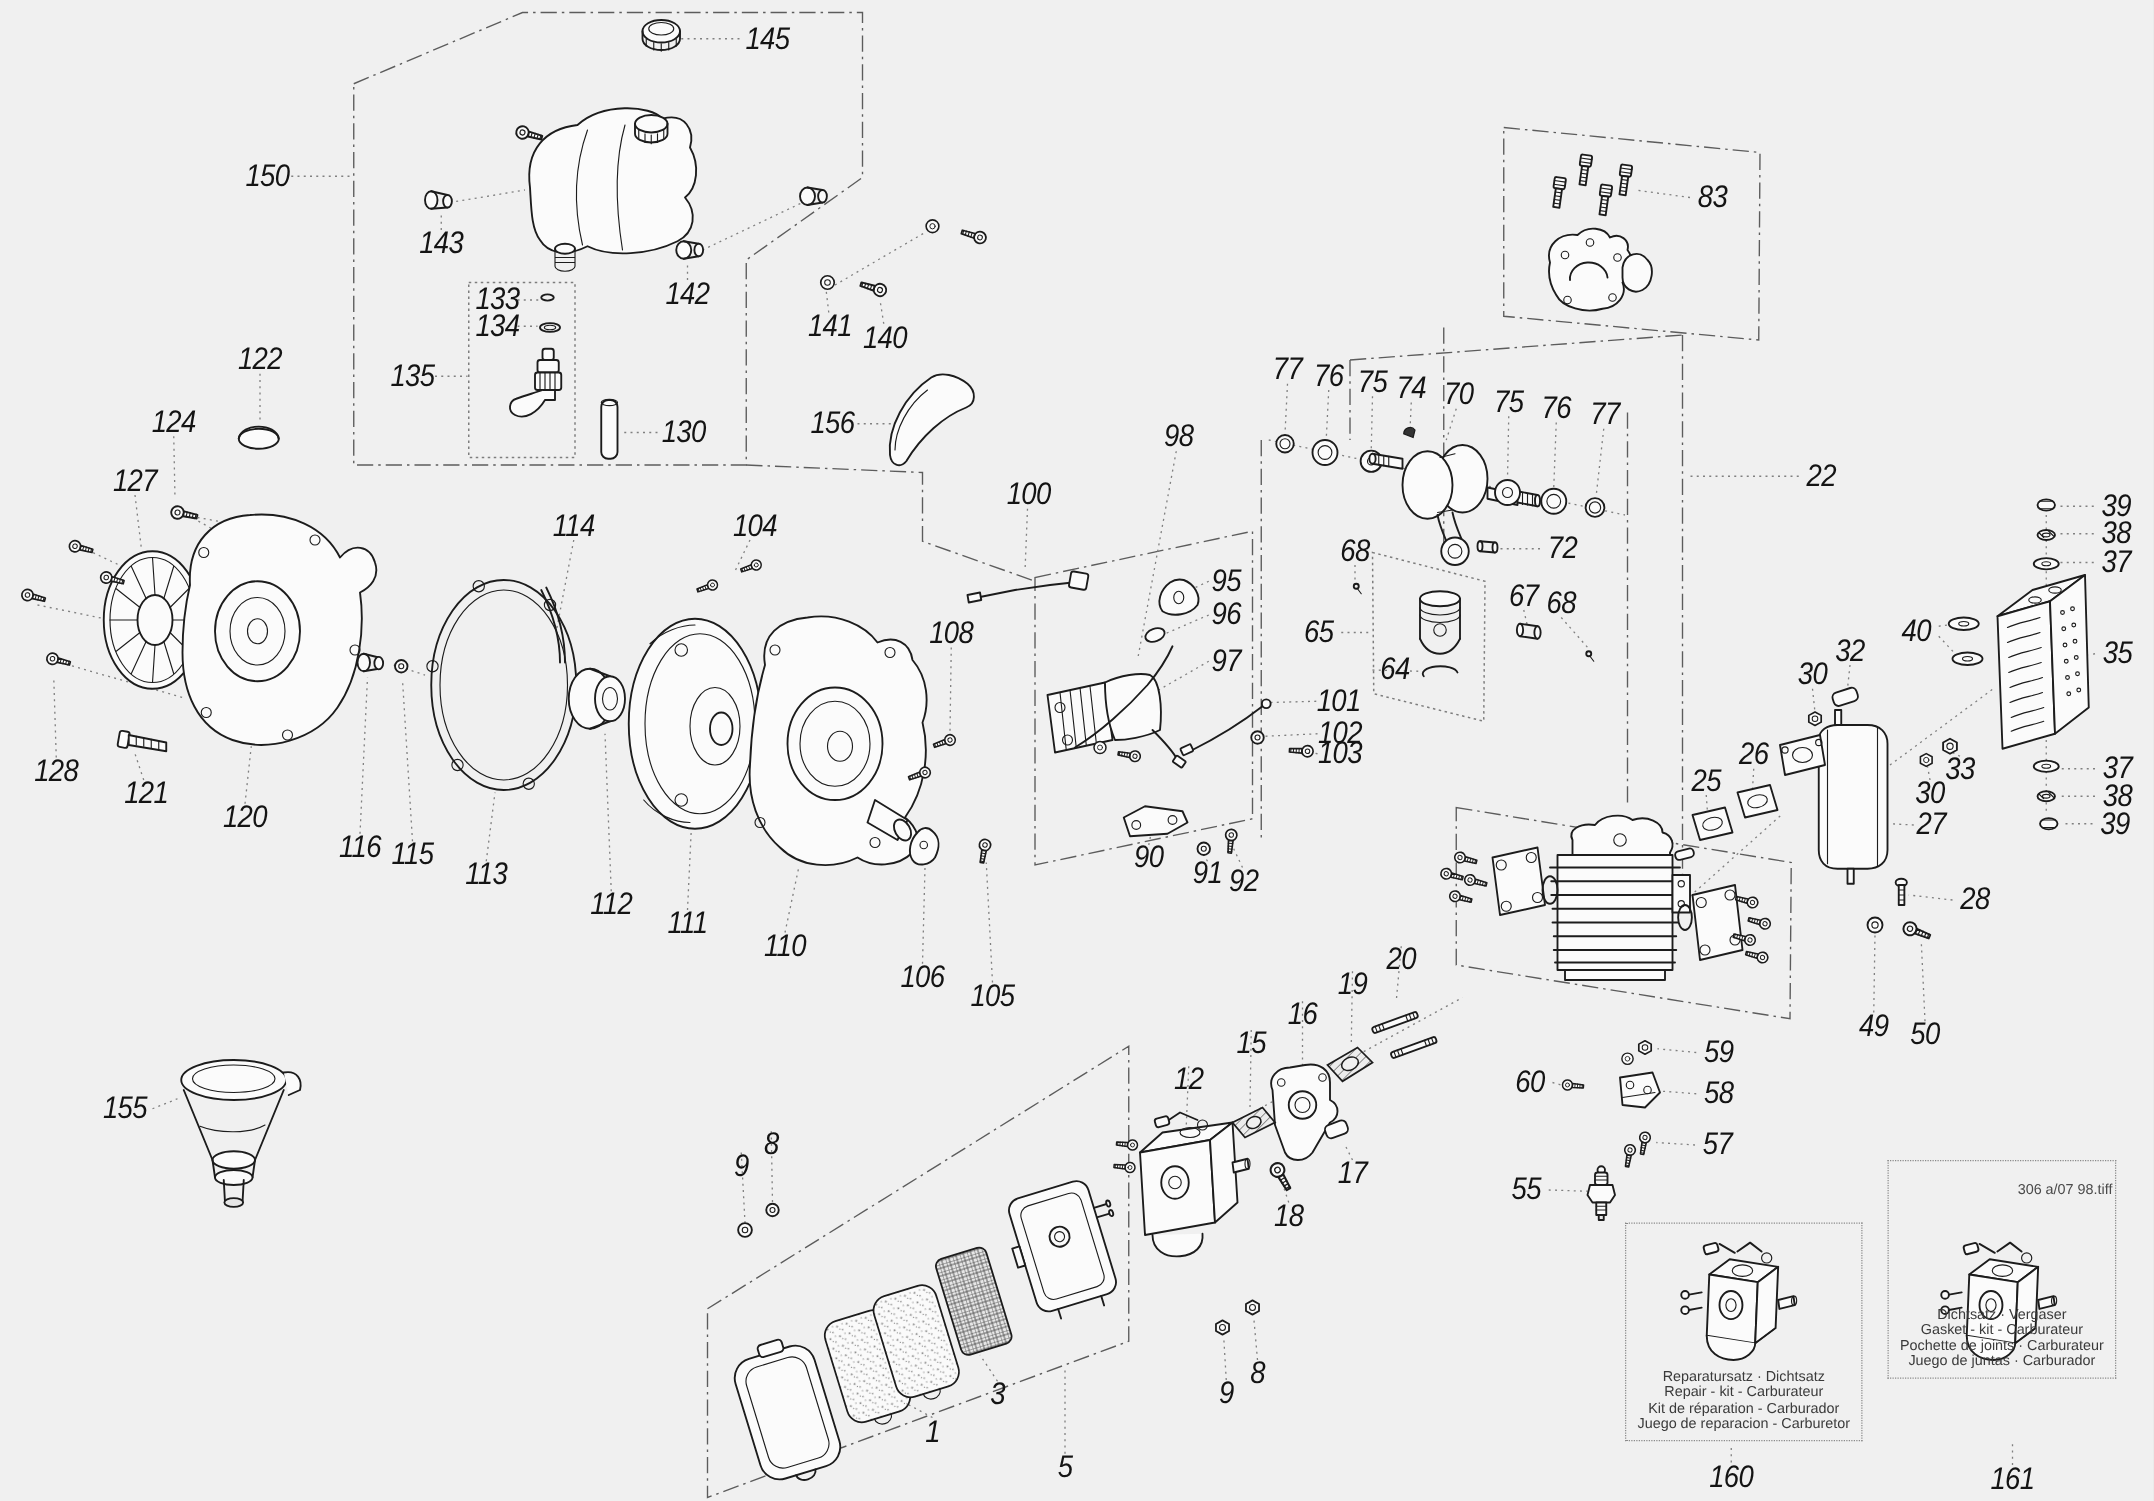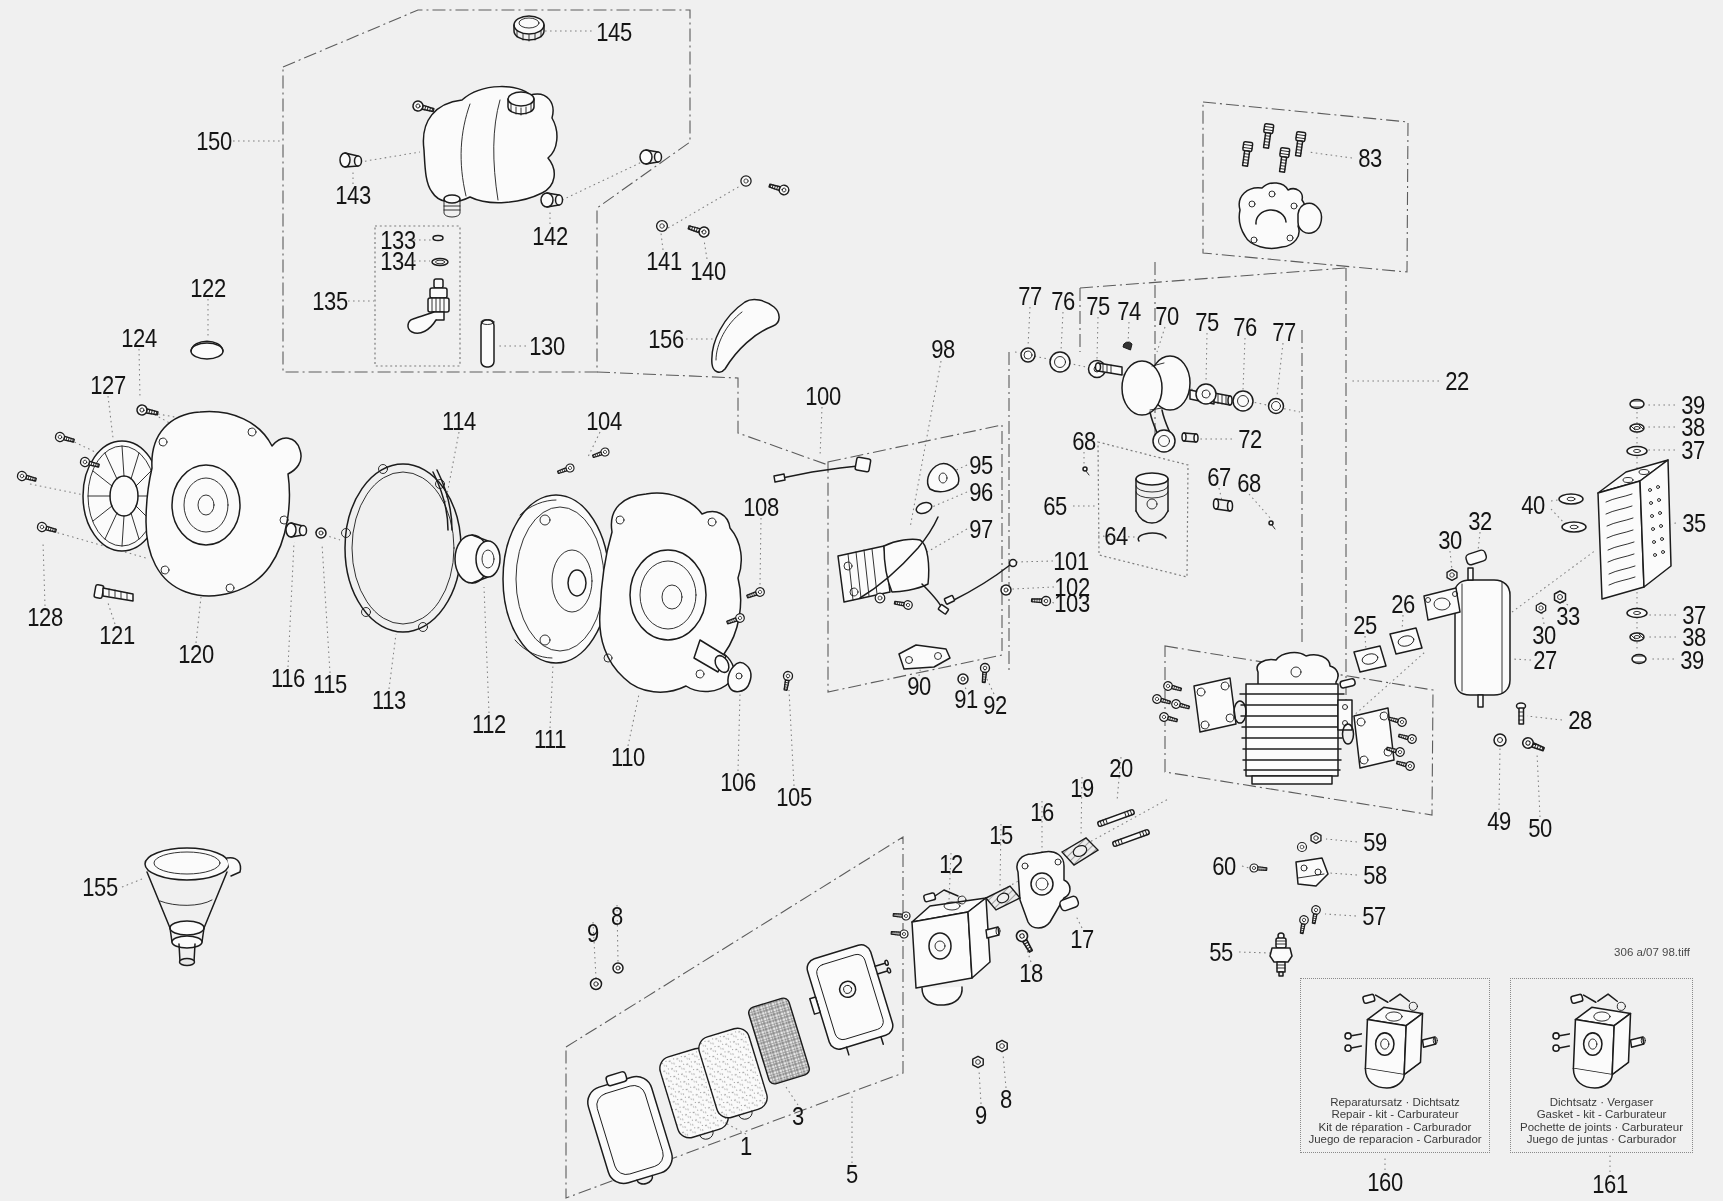--- a/index.html
+++ b/index.html
@@ -675,21 +675,21 @@
   <ellipse cx="187" cy="962" rx="7.5" ry="3.5" class="sg"></ellipse>
   <path class="sw" d="M227,858 C238,856 242,864 240,872 L231,876"></path>
 </g>
 
 <g>
   <use href="#g-carb" transform="translate(1396,1040) scale(1.02)"></use>
   <use href="#g-carb" transform="translate(1604,1040) scale(1.02)"></use>
 </g>
 </svg>
 
-<div id="labels-layer" style="position:absolute;left:0;top:0;width:100%;height:100%;">
+<div id="labels-layer" style="position:absolute;left:0;top:0;width:100%;height:100%;font-style:italic;">
       <span class="plabel" style="left: 614px; top: 32px;">145</span>
       <span class="plabel" style="left: 214px; top: 141px;">150</span>
       <span class="plabel" style="left: 353px; top: 195px;">143</span>
       <span class="plabel" style="left: 398px; top: 240px;">133</span>
       <span class="plabel" style="left: 398px; top: 261px;">134</span>
       <span class="plabel" style="left: 330px; top: 301px;">135</span>
       <span class="plabel" style="left: 550px; top: 236px;">142</span>
       <span class="plabel" style="left: 664px; top: 261px;">141</span>
       <span class="plabel" style="left: 708px; top: 271px;">140</span>
       <span class="plabel" style="left: 547px; top: 346px;">130</span>
@@ -778,24 +778,24 @@
       <span class="plabel" style="left: 100px; top: 887px;">155</span>
       <span class="plabel" style="left: 1385px; top: 1182px;">160</span>
       <span class="plabel" style="left: 1610px; top: 1184px;">161</span>
     </div>
 
 <div class="legend-box" style="left:1300px;top:978px;width:190px;height:175px">
   <div class="legend-lines">
     <div class="legend-line">Reparatursatz · Dichtsatz</div>
     <div class="legend-line">Repair - kit - Carburateur</div>
     <div class="legend-line">Kit de réparation - Carburador</div>
-    <div class="legend-line">Juego de reparacion - Carburador</div>
+    <div class="legend-line">Juego de reparacion - Carburetor</div>
   </div>
 </div>
-<div class="legend-box" style="left:1510px;top:978px;width:183px;height:175px">
+<div class="legend-box" style="left:1510px;top:928px;width:183px;height:175px">
   <div class="legend-lines">
     <div class="legend-line">Dichtsatz · Vergaser</div>
     <div class="legend-line">Gasket - kit - Carburateur</div>
     <div class="legend-line">Pochette de joints · Carburateur</div>
     <div class="legend-line">Juego de juntas · Carburador</div>
   </div>
 </div>
 
 <div class="file-note">306 a/07 98.tiff</div>
 

